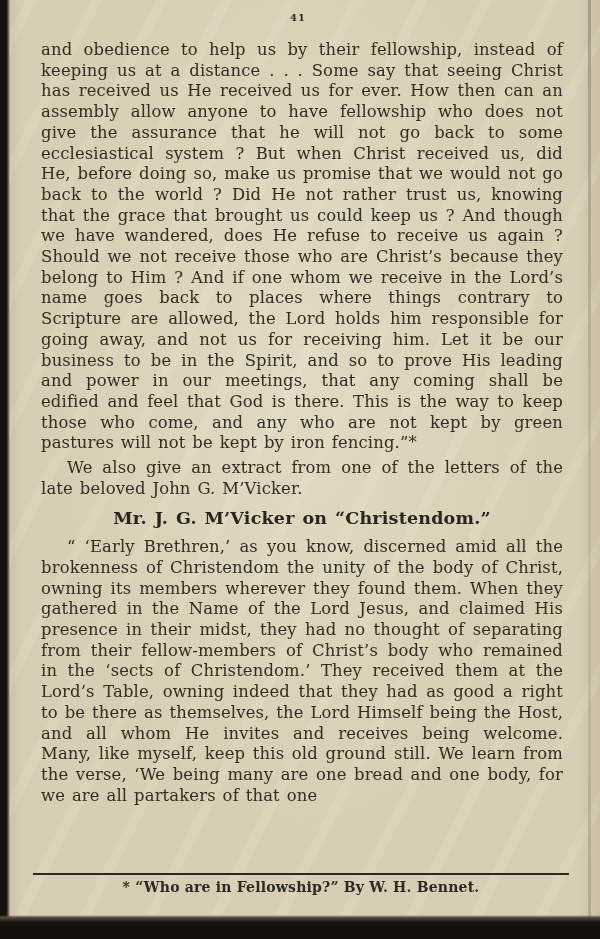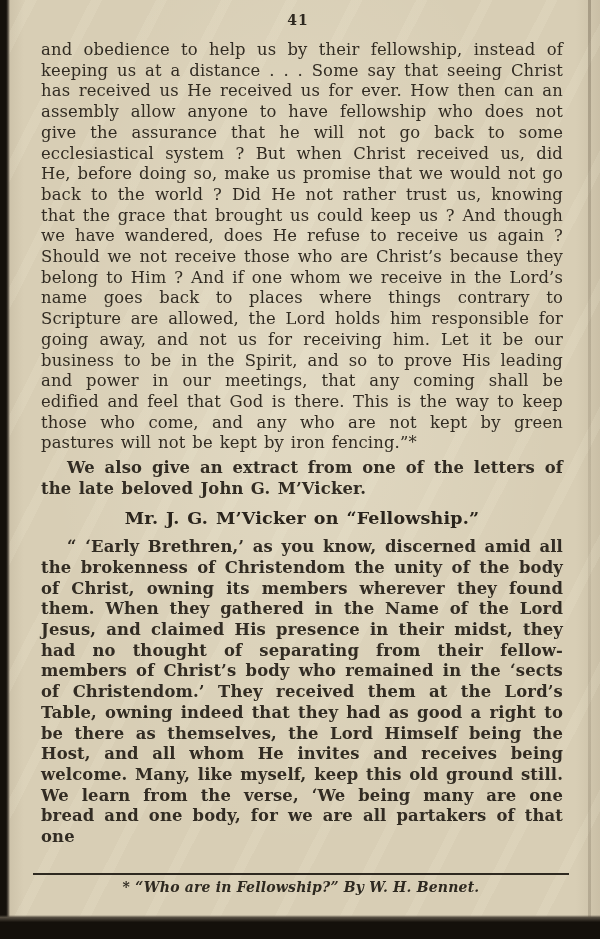--- a/index.html
+++ b/index.html
@@ -25,35 +25,35 @@
       297deg,
       rgba(255,250,228,0.10) 0px, rgba(255,250,228,0.10) 10px,
       rgba(0,0,0,0) 10px, rgba(0,0,0,0) 58px);
     pointer-events: none;
   }
   .page-number {
     position: absolute;
     top: 12px; left: 36px; right: 40px;
     text-align: center;
     font-weight: bold;
-    font-size: 14px;
+    font-size: 10px;
     letter-spacing: 1px;
     color: #2e2820;
   }
   .content {
     position: absolute;
     top: 36px; left: 37px; right: 33px;
     font-size: 16.4px;
     line-height: 20.7px;
     letter-spacing: 0.15px;
     word-spacing: 1.5px;
     text-align: justify;
   }
   .para { margin: 4px; }
-  .para.indent { text-indent: 26px; font-weight: bold; }
+  .para.indent { text-indent: 26px; }
   .heading {
     margin: 9px 0 8px 0;
     text-align: center;
     font-size: 17.5px;
     font-weight: bold;
     letter-spacing: 0.2px;
     color: #2a241c;
   }
   .footnote-area {
     position: absolute;
@@ -64,21 +64,20 @@
     height: 0;
     border-top: 2px solid #2e2920;
     margin-bottom: 4px;
   }
   .footnote {
     text-align: center;
     font-size: 14px;
     font-weight: bold;
     letter-spacing: 0.2px;
     color: #2e2920;
-    font-style: italic;
   }
   
   .edge-left {
     position: absolute; left: 0; top: 0; bottom: 0; width: 10px;
     background: linear-gradient(90deg, #15110c 0%, #15110c 62%, #5e564a 82%, rgba(94,86,74,0) 100%);
   }
   .edge-bottom {
     position: absolute; left: 0; right: 0; bottom: 0; height: 24px;
     background: linear-gradient(0deg, #14100b 0%, #14100b 70%, #564e42 90%, rgba(86,78,66,0) 100%);
   }
@@ -92,21 +91,21 @@
 
 <div class="page">
 
   <div class="watermark"></div>
 
   <div class="page-number">41</div>
 
   <div class="content">
     <p class="para">and obedience to help us by their fellowship, instead of keeping us at a distance . . . Some say that seeing Christ has received us He received us for ever.  How then can an assembly allow anyone to have fellowship who does not give the assurance that he will not go back to some ecclesiastical system ?  But when Christ received us, did He, before doing so, make us promise that we would not go back to the world ?  Did He not rather trust us, knowing that the grace that brought us could keep us ?  And though we have wandered, does He refuse to receive us again ?  Should we not receive those who are Christ’s because they belong to Him ?  And if one whom we receive in the Lord’s name goes back to places where things contrary to Scripture are allowed, the Lord holds him responsible for going away, and not us for receiving him.  Let it be our business to be in the Spirit, and so to prove His leading and power in our meetings, that any coming shall be edified and feel that God is there.  This is the way to keep those who come, and any who are not kept by green pastures will not be kept by iron fencing.”*</p>
     <p class="para indent">We also give an extract from one of the letters of the late beloved John G. M’Vicker.</p>
-    <h2 class="heading">Mr. J. G. M’Vicker on “Fellowship.”</h2>
+    <h2 class="heading">Mr. J. G. M’Vicker on “Christendom.”</h2>
     <p class="para indent">“ ‘Early Brethren,’ as you know, discerned amid all the brokenness of Christendom the unity of the body of Christ, owning its members wherever they found them.  When they gathered in the Name of the Lord Jesus, and claimed His presence in their midst, they had no thought of separating from their fellow-members of Christ’s body who remained in the ‘sects of Christendom.’  They received them at the Lord’s Table, owning indeed that they had as good a right to be there as themselves, the Lord Himself being the Host, and all whom He invites and receives being welcome.  Many, like myself, keep this old ground still.  We learn from the verse, ‘We being many are one bread and one body, for we are all partakers of that one</p>
   </div>
 
   <div class="footnote-area">
     <div class="footnote-rule"></div>
     <div class="footnote">* “Who are in Fellowship?”   By W. H. Bennet.</div>
   </div>
 
   <div class="edge-right"></div>
   <div class="edge-left"></div>

